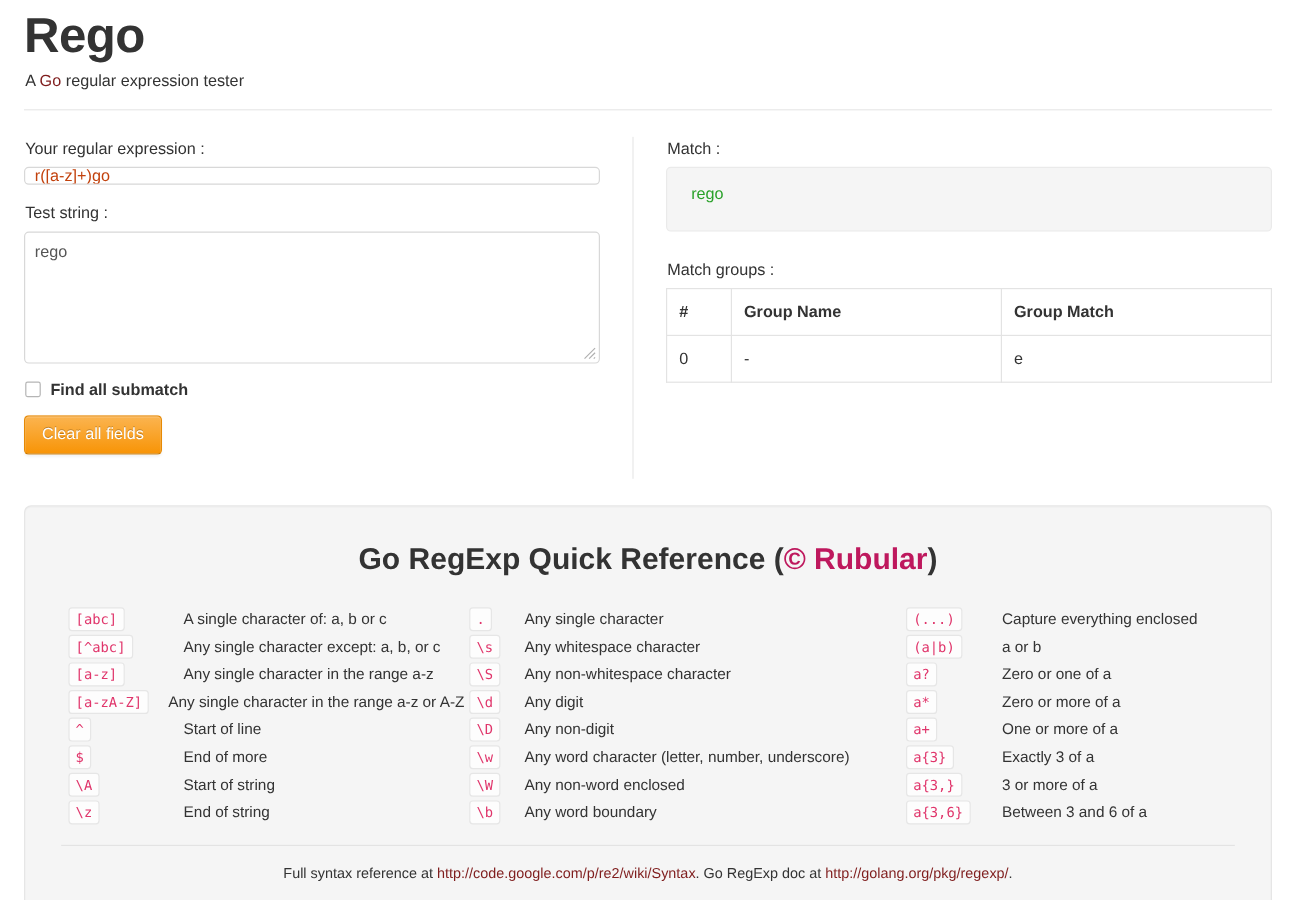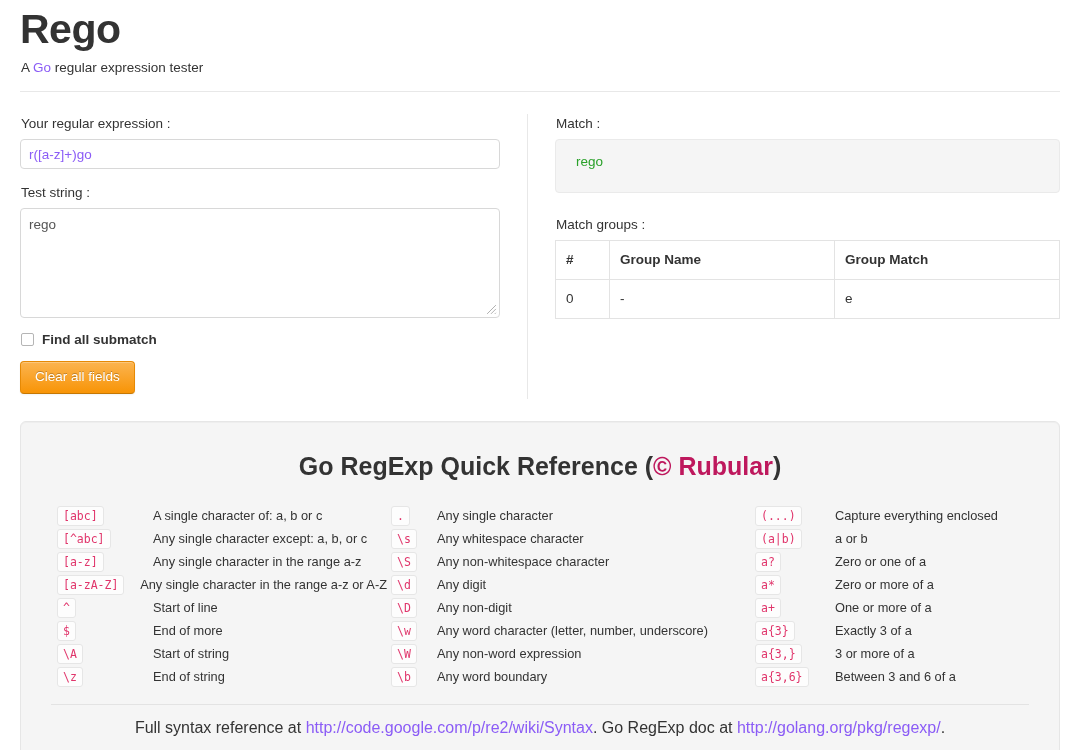--- a/index.html
+++ b/index.html
@@ -30,21 +30,21 @@
     color: #333333;
     margin: 0;
     letter-spacing: -0.5px;
   }
   .app-subtitle {
     font-size: 13.5px;
     line-height: 20px;
     color: #333333;
     margin: 6px 0 0 1px;
   }
-  a { color: #8b5cf6; text-decoration: none; }
+  a { color: #7f1d1d; text-decoration: none; }
   .hr-top {
     border: 0;
     border-top: 1px solid #e8e8e8;
     margin: 13px 0 0 0;
   }
 
   
   .main {
     display: flex;
     margin-top: 22px;
@@ -69,25 +69,25 @@
   .field-label {
     font-size: 13.5px;
     line-height: 19px;
     color: #333333;
     margin: 0 0 6px 1px;
     display: block;
   }
   .text-input {
     display: block;
     width: 480px;
-    height: 30px;
+    height: 15px;
     padding: 4px 8px;
     font-size: 13.5px;
     font-family: "Liberation Sans", sans-serif;
-    color: #8b5cf6;
+    color: #c2410c;
     background: #ffffff;
     border: 1px solid #d8d8d8;
     border-radius: 4px;
     outline: none;
   }
   .gap { height: 14px; }
   .textarea-wrap { position: relative; width: 480px; }
   .text-area {
     display: block;
     width: 480px;
@@ -228,21 +228,21 @@
     margin-left: 8px;
     white-space: nowrap;
   }
   .hr-well {
     border: 0;
     border-top: 1px solid #e3e3e3;
     margin: 16px 2px 14px 2px;
   }
   .well-footer {
     text-align: center;
-    font-size: 16px;
+    font-size: 12px;
     color: #333333;
     line-height: 18px;
     padding-bottom: 6px;
   }
 </style>
 </head>
 <body>
 
 <div class="page">
 
@@ -396,21 +396,21 @@
           <div class="ref-row">
             <span class="chip-cell">
               <code class="chip">\w</code>
             </span>
             <span class="ref-desc">Any word character (letter, number, underscore)</span>
           </div>
           <div class="ref-row">
             <span class="chip-cell">
               <code class="chip">\W</code>
             </span>
-            <span class="ref-desc">Any non-word expression</span>
+            <span class="ref-desc">Any non-word enclosed</span>
           </div>
           <div class="ref-row">
             <span class="chip-cell">
               <code class="chip">\b</code>
             </span>
             <span class="ref-desc">Any word boundary</span>
           </div>
         </div>
       <div class="ref-col c3">
           <div class="ref-row">

